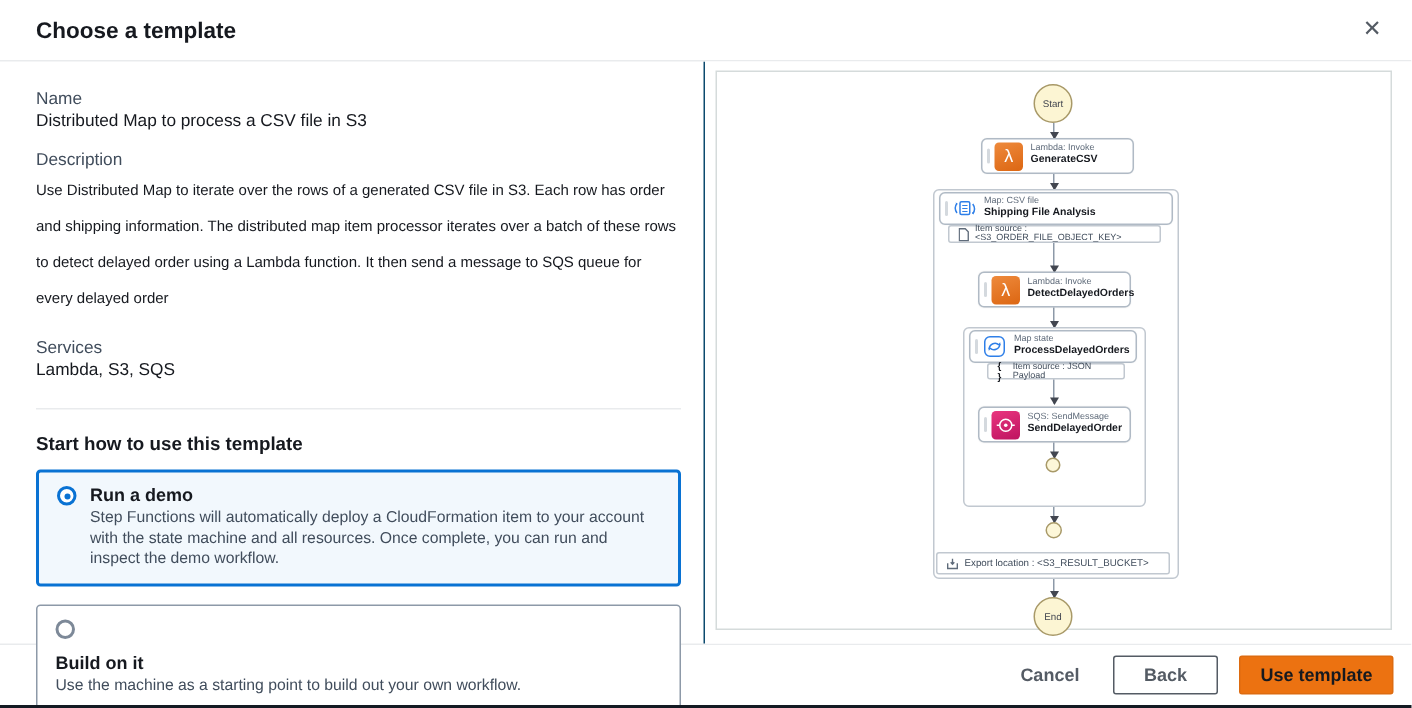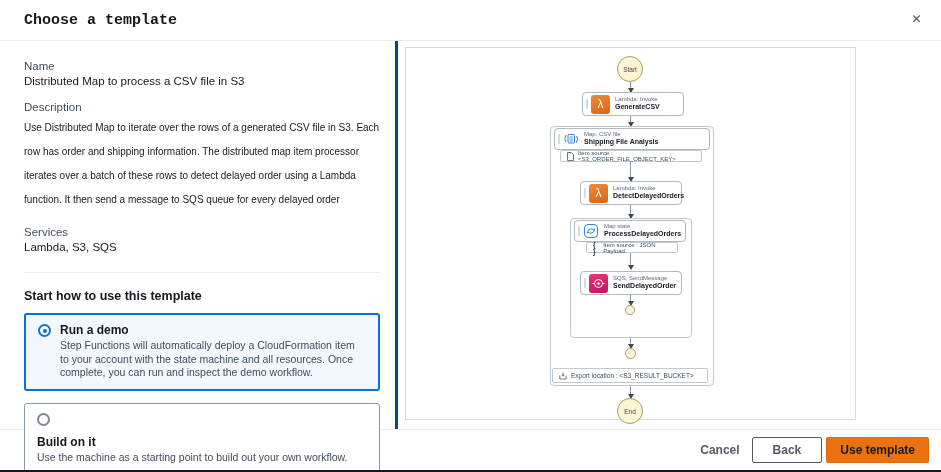--- a/index.html
+++ b/index.html
@@ -1,27 +1,27 @@
 <!DOCTYPE html>
 <html><head>
 <meta charset="utf-8">
 <style>
   * { box-sizing: border-box; margin: 0; padding: 0; }
   body { background: #fff; font-family: "Liberation Sans", sans-serif; }
   .dialog { position: relative; width: 941px; height: 472px; background: #fff;
             border-bottom: 2px solid #131A22; overflow: hidden; }
 
   
-  .hdr { height: 41px; border-bottom: 1px solid #E9EBED; position: relative; font-family: Liberation Mono, monospace; }
+  .hdr { height: 41px; border-bottom: 1px solid #E9EBED; position: relative; }
   .hdr-title { position: absolute; left: 24px; top: 12px; font-size: 15px; font-weight: bold; color: #16191F; }
   .close { position: absolute; right: 20px; top: 11px; font-size: 15px; color: #545B64; cursor: pointer; line-height: 18px; }
 
   
   .bod { display: flex; height: 388px; }
-  .left { width: 398px; border-right: 3px solid #0c4a6e; padding: 19px 15px 0 24px; }
+  .left { width: 470px; border-right: 1px solid #0c4a6e; padding: 19px 15px 0 24px; }
   .right { flex: 1; position: relative; background: #fff; }
 
   .lbl { font-size: 11.5px; color: #414D5C; margin-bottom: 3px; }
   .val { font-size: 11.5px; color: #16191F; }
   .sec { margin-bottom: 14px; }
   .desc-p { font-size: 10px; color: #16191F; line-height: 24px; max-width: 433px; }
   .divider { height: 1px; background: #E9EBED; margin: 19px 0 16px; }
   .use-head { font-size: 12.5px; font-weight: bold; color: #16191F; margin-bottom: 10px; }
 
   .card { border-radius: 3px; padding: 8px 12px 9px; display: flex; gap: 9px; margin-bottom: 12px; max-width: 431px; cursor: pointer; }
@@ -220,19 +220,19 @@
 
         <div class="conn arrow" style="left:224px;top:338px;height:12px;"></div>
         <div class="circle abs" style="left:211px;top:350px;width:26px;height:26px;">
           <span>End</span>
         </div>
 
       </div>
     </div>
   </div>
 
-  <div style="height:41px;border-top:1px solid #E9EBED;display:flex;align-items:center;justify-content:flex-end;gap:4px;padding-right:12px;">
+  <div style="height:41px;border-top:1px solid #E9EBED;display:flex;align-items:center;justify-content:flex-end;gap:14px;padding-right:12px;">
     <span style="font-size:12px;font-weight:bold;color:#545B64;cursor:pointer;padding:6px 8px;">Cancel</span>
     <span style="font-size:12px;font-weight:bold;color:#545B64;border:1px solid #545B64;border-radius:2px;padding:5px 20px;background:#fff;cursor:pointer;">Back</span>
     <span style="font-size:12px;font-weight:bold;color:#16191F;border:1px solid #DD6B10;border-radius:2px;padding:5px 13px;background:#EC7211;cursor:pointer;">Use template</span>
   </div>
 
 </div>
 
 </body></html>

